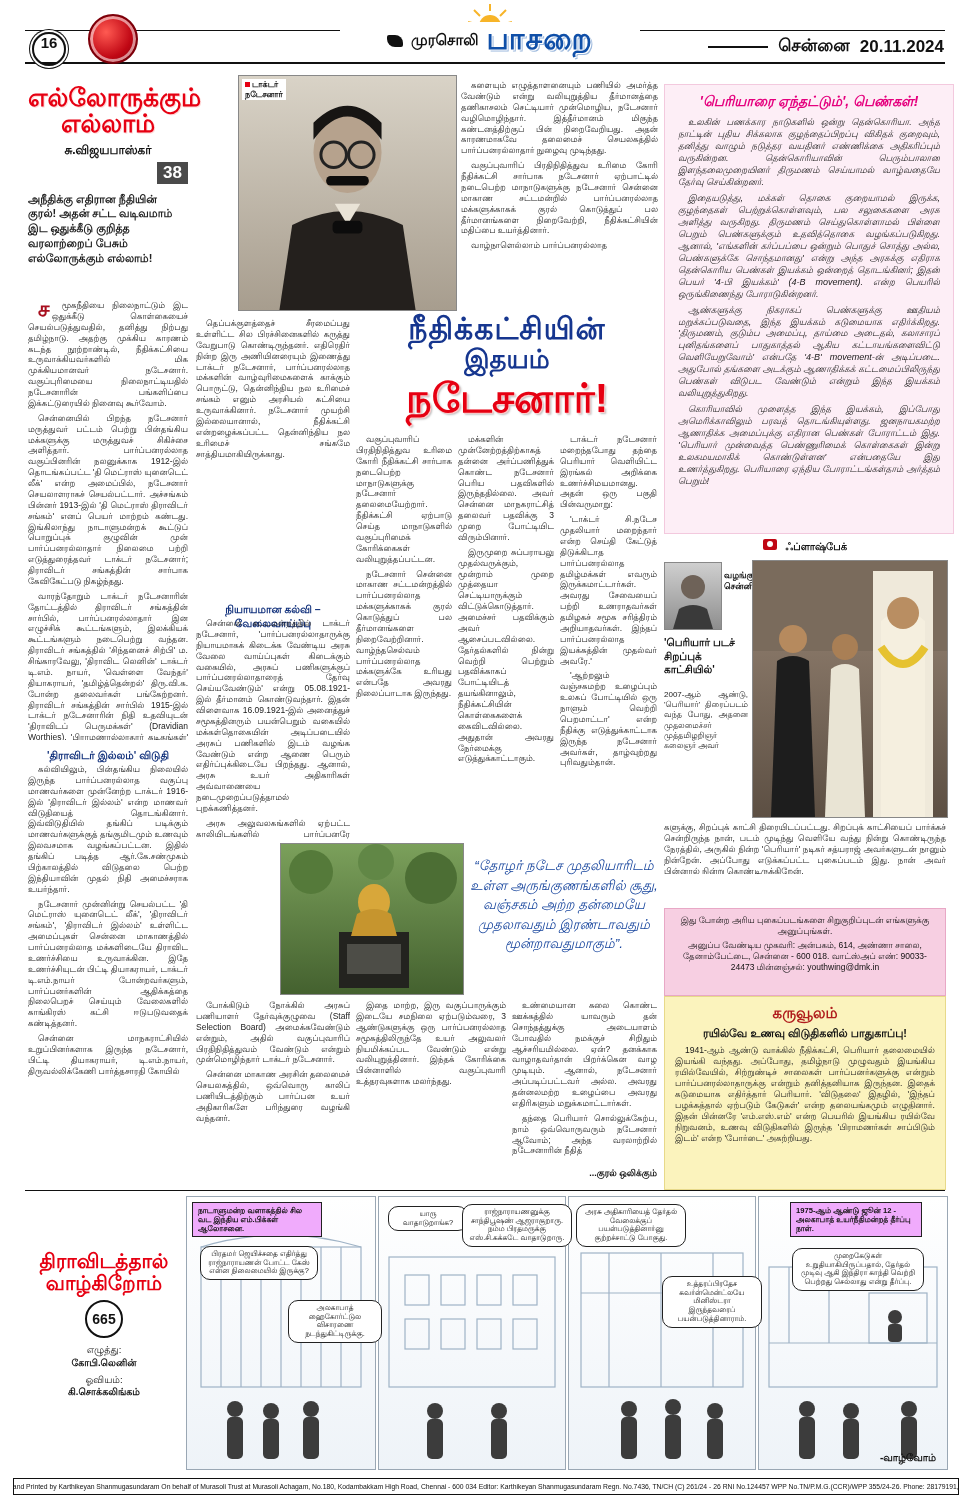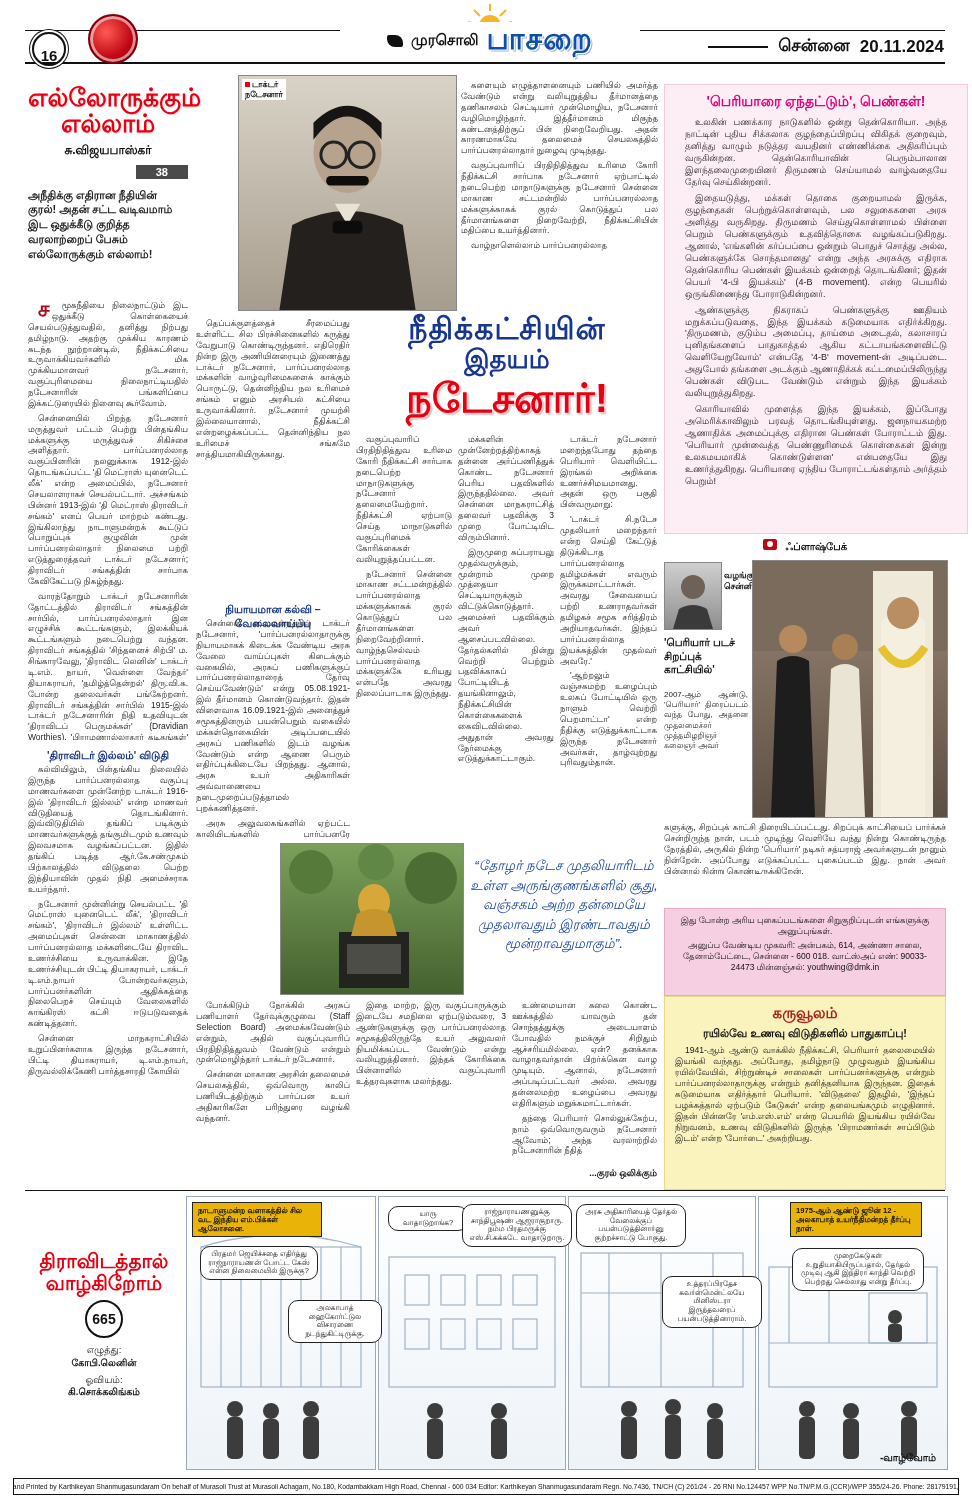--- a/index.html
+++ b/index.html
@@ -1,34 +1,34 @@
 <!DOCTYPE html>
 <html><head>
 <meta charset="utf-8">
 <style>
   html,body{margin:0;padding:0;background:#e9e9e9;}
   #page{position:relative;width:972px;height:1500px;background:#ffffff;margin:0 auto;overflow:hidden;
         font-family:"Liberation Sans","DejaVu Sans",sans-serif;color:#111;}
   .abs{position:absolute;}
   .rule{background:#111;}
   
-  .page-circle{width:30px;height:30px;border:2px solid #111;border-radius:50%;display:flex;align-items:flex-end;justify-content:center;
+  .page-circle{width:30px;height:30px;border:2px solid #111;border-radius:50%;display:flex;align-items:flex-start;justify-content:center;
                font-weight:bold;font-size:15px;box-shadow:0 0 0 2px #fff,0 0 0 3px #111;}
   .emblem{width:46px;height:46px;border-radius:50%;background:radial-gradient(circle at 35% 35%, #ff5a52, #c00714 60%, #7d000a);
           border:2px solid #7d000a;box-shadow:inset 0 0 0 3px rgba(255,255,255,.55);}
   .masthead{display:flex;align-items:center;gap:8px;}
   .mast-small{font-size:15px;font-weight:bold;color:#111;}
   .mast-main{font-size:30px;font-weight:bold;color:#0f4fa8;letter-spacing:1px;
              text-shadow:1px 1px 0 #fff,2px 2px 0 #9db9dd;}
   .date-row{font-size:17px;font-weight:bold;color:#111;display:flex;gap:10px;align-items:center;}
   
   .series-title{font-size:25px;line-height:1.05;font-weight:bold;color:#e60012;text-align:center;
                 text-shadow:1px 1px 0 #ffd9d9;}
   .series-author{font-size:12px;font-weight:bold;text-align:center;margin-top:6px;}
-  .episode-badge{display:inline-block;background:#4a4a4a;color:#fff;font-weight:bold;font-size:11px;padding:1px 20px;}
+  .episode-badge{display:inline-block;background:#4a4a4a;color:#fff;font-weight:bold;font-size:17px;padding:1px 6px;}
   .series-intro{font-size:11px;font-weight:bold;line-height:1.35;color:#222;}
   
   .btxt{font-size:8.5px;line-height:1.28;text-align:justify;color:#1a1a1a;overflow:hidden;}
   .btxt p{margin:0 0 4px;text-indent:10px;}
   .dropcap p:first-child::first-letter{font-size:21px;font-weight:bold;color:#a80f1e;float:left;line-height:.9;padding-right:2px;}
   .subhead{font-size:10.5px;font-weight:bold;color:#14337d;margin:3px 0;text-align:center;}
   .lastline{font-weight:bold;text-align:right;font-size:9px;}
   
   .hl{ text-align:center;}
   .hl .l1{font-size:30px;font-weight:bold;color:#16368f;letter-spacing:1px;line-height:1.1;}
@@ -36,21 +36,21 @@
   .hl .l3{font-size:40px;font-weight:bold;color:#e60012;line-height:1.15;
           text-shadow:1px 1px 0 #ffc9c9,2px 2px 2px rgba(0,0,0,.25);}
   
   .photo{overflow:hidden;}
   .photo-frame{border:1px solid #888;}
   .caption-tag{background:#fff;font-size:8px;font-weight:bold;line-height:1.2;padding:1px 3px;}
   .red-dot{display:inline-block;width:5px;height:5px;background:#e60012;margin-right:2px;}
   
   .pull-quote{font-size:13.5px;line-height:1.45;font-weight:normal;color:#15439c;text-align:center;font-style:italic;}
   
-  .women-box{background:#fdeef6;border:1px solid #f3c9de;padding:8px 20px;}
+  .women-box{background:#fdeef6;border:1px solid #f3c9de;padding:8px 13px;font-style:italic;}
   .women-title{font-size:14px;font-weight:bold;color:#e5007e;text-align:center;margin-bottom:6px;}
   .women-box .btxt{font-size:9px;line-height:1.33;}
   .fb-title{font-size:10px;font-weight:bold;}
   .fb-icon{width:14px;height:11px;background:#c00714;border-radius:2px;position:relative;display:inline-block;margin-right:4px;}
   .fb-icon::after{content:"";position:absolute;left:4px;top:2px;width:6px;height:6px;border-radius:50%;background:#fff;}
   .fb-credit{font-size:8.5px;font-weight:bold;line-height:1.25;}
   .fb-heading{font-size:10.5px;font-weight:bold;line-height:1.3;color:#111;}
   .fb-byline{font-size:8.5px;font-weight:bold;text-align:right;}
   .contact-box{background:#f7cfe2;border:1px solid #e8a8c6;padding:6px 8px;font-size:8.5px;line-height:1.3;text-align:center;}
   .contact-box p{margin:0 0 3px;}
@@ -58,21 +58,21 @@
   .treasury-title{font-size:15px;font-weight:bold;color:#b01c1c;text-align:center;margin-bottom:3px;}
   .treasury-heading{font-size:11px;font-weight:bold;text-align:center;margin-bottom:4px;}
   
   .comic-title{font-size:20px;line-height:1.1;font-weight:bold;color:#e60012;text-align:center;}
   .comic-number{width:34px;height:34px;border:2px solid #111;border-radius:50%;display:flex;align-items:center;justify-content:center;
                 font-weight:bold;font-size:14px;margin:6px auto;}
   .comic-credit{font-size:9.5px;text-align:center;line-height:1.35;}
   .comic-credit b{display:block;}
   .panel{border:1px solid #9aa7b4;background:linear-gradient(#ffffff,#eef3f8);}
   .bubble{background:#fff;border:1px solid #222;border-radius:10px;padding:3px 6px;font-size:7.4px;line-height:1.18;text-align:center;}
-  .cap-box{background:#eab308;border:1px solid #222;padding:3px 5px;font-size:7.6px;line-height:1.2;font-weight:bold;}
+  .cap-box{background:#f0abfc;border:1px solid #222;padding:3px 5px;font-size:7.6px;line-height:1.2;font-weight:bold;}
   .comic-sign{font-size:10px;font-weight:bold;}
   
   .footer-strip{border:1px solid #111;font-size:6.8px;display:flex;align-items:center;justify-content:center;
                 white-space:nowrap;overflow:hidden;color:#111;}
 </style>
 </head>
 <body>
 
 <div id="page">
 

